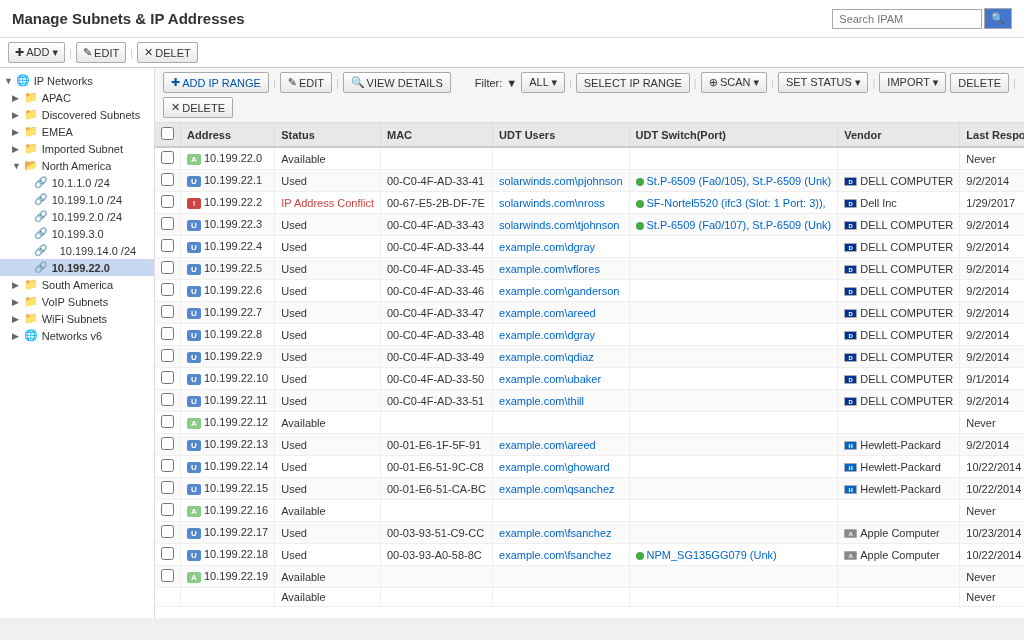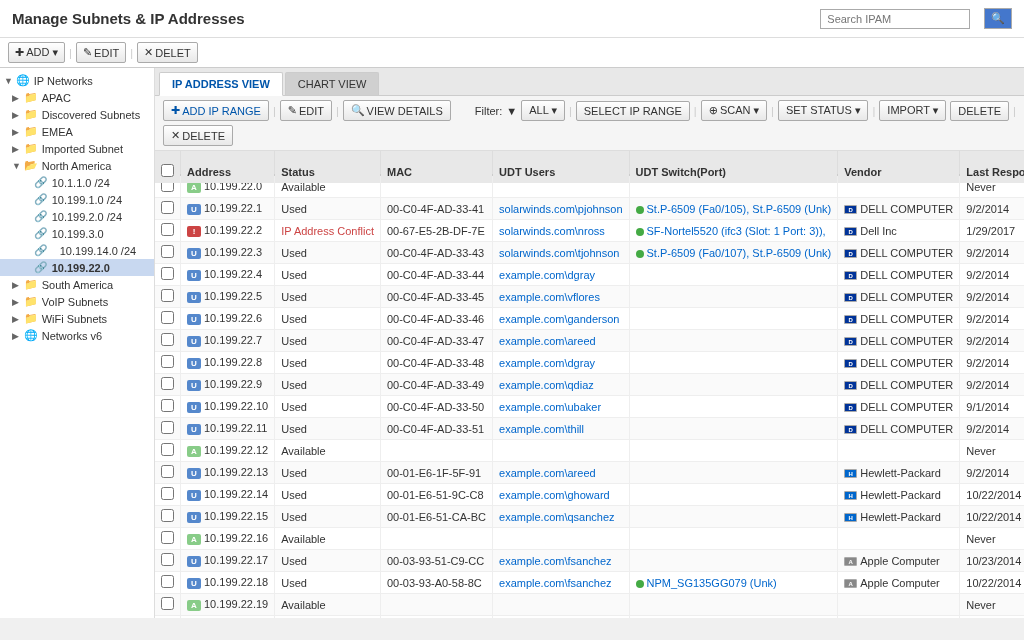--- a/index.html
+++ b/index.html
@@ -25,31 +25,31 @@
     .view-tab.active { background: #fff; border-bottom: 1px solid #fff; margin-bottom: -1px; font-weight: bold; color: #0055aa; }
     
     .action-toolbar { background: #f5f5f5; padding: 4px 8px; border-bottom: 1px solid #ddd; display: flex; align-items: center; gap: 4px; flex-wrap: wrap; }
     .action-btn { display: flex; align-items: center; gap: 2px; padding: 3px 7px; border: 1px solid #aaa; background: linear-gradient(to bottom, #fff, #e8e8e8); cursor: pointer; color: #333; font-size: 11px; border-radius: 2px; }
     .action-btn.primary { color: #0055aa; }
     
     .table-container { flex: 1; overflow-y: auto; overflow-x: auto; background: #fff; }
     
     table { width: 100%; border-collapse: collapse; }
     thead tr { background: #e8e8e8; }
-    thead th { padding: 4px 6px; text-align: left; border-bottom: 2px solid #ccc; border-right: 1px solid #ddd; font-weight: bold; color: #333; white-space: nowrap; font-size: 11px; position: sticky; top: 9px; background: #e8e8e8; z-index: 1; margin-left: 12px; }
+    thead th { padding: 4px 6px; text-align: left; border-bottom: 2px solid #ccc; border-right: 1px solid #ddd; font-weight: bold; color: #333; white-space: nowrap; font-size: 11px; position: sticky; top: 0; background: #e8e8e8; z-index: 1; margin-left: 12px; }
     tbody tr { border-bottom: 1px solid #eee; }
     tbody tr.even { background: #fafafa; }
     td { padding: 3px 6px; border-right: 1px solid #eee; white-space: nowrap; font-size: 11px; vertical-align: middle; }
     
     .link { color: #0066cc; text-decoration: none; cursor: pointer; }
     
     .checkbox-cell { width: 18px; text-align: center; }
     input[type="checkbox"] { margin: 0; }
     
-    .search-box { display: flex; align-items: center; gap: 14px; }
+    .search-box { display: flex; align-items: center; gap: 2px; }
     .search-input { padding: 3px 6px; border: 1px solid #aaa; font-size: 11px; width: 150px; }
     .search-btn { padding: 3px 6px; border: 1px solid #aaa; background: #4477cc; color: #fff; cursor: pointer; font-size: 11px; }
     
     .page-wrapper { position: relative; width: 1024px; height: 640px; overflow: hidden; }
     
     .toolbar-top { display: flex; align-items: center; padding: 4px 8px; background: #fff; border-bottom: 1px solid #ccc; justify-content: space-between; }
     .toolbar-left { display: flex; align-items: center; gap: 4px; }
   </style>
 </head>
 <body>
@@ -179,28 +179,20 @@
 
       <div class="tree-item indent1">
         <span class="expand-icon">▶</span>
         <span style="color:#44aa88;">🌐</span>
         <span style="margin-left:2px;">Networks v6</span>
       </div>
     </div>
 
     <div class="content-area">
 
-      <div class="view-tabs">
-        <div class="view-tab active">
-          <span>IP ADDRESS VIEW</span>
-        </div>
-        <div class="view-tab">
-          <span>CHART VIEW</span>
-        </div>
-      </div>
 
       <div class="action-toolbar">
         <button class="action-btn primary">
           <span>✚</span>
           <span>ADD IP RANGE</span>
         </button>
         <span style="color:#ccc;">|</span>
         <button class="action-btn">
           <span>✎</span>
           <span>EDIT</span>

